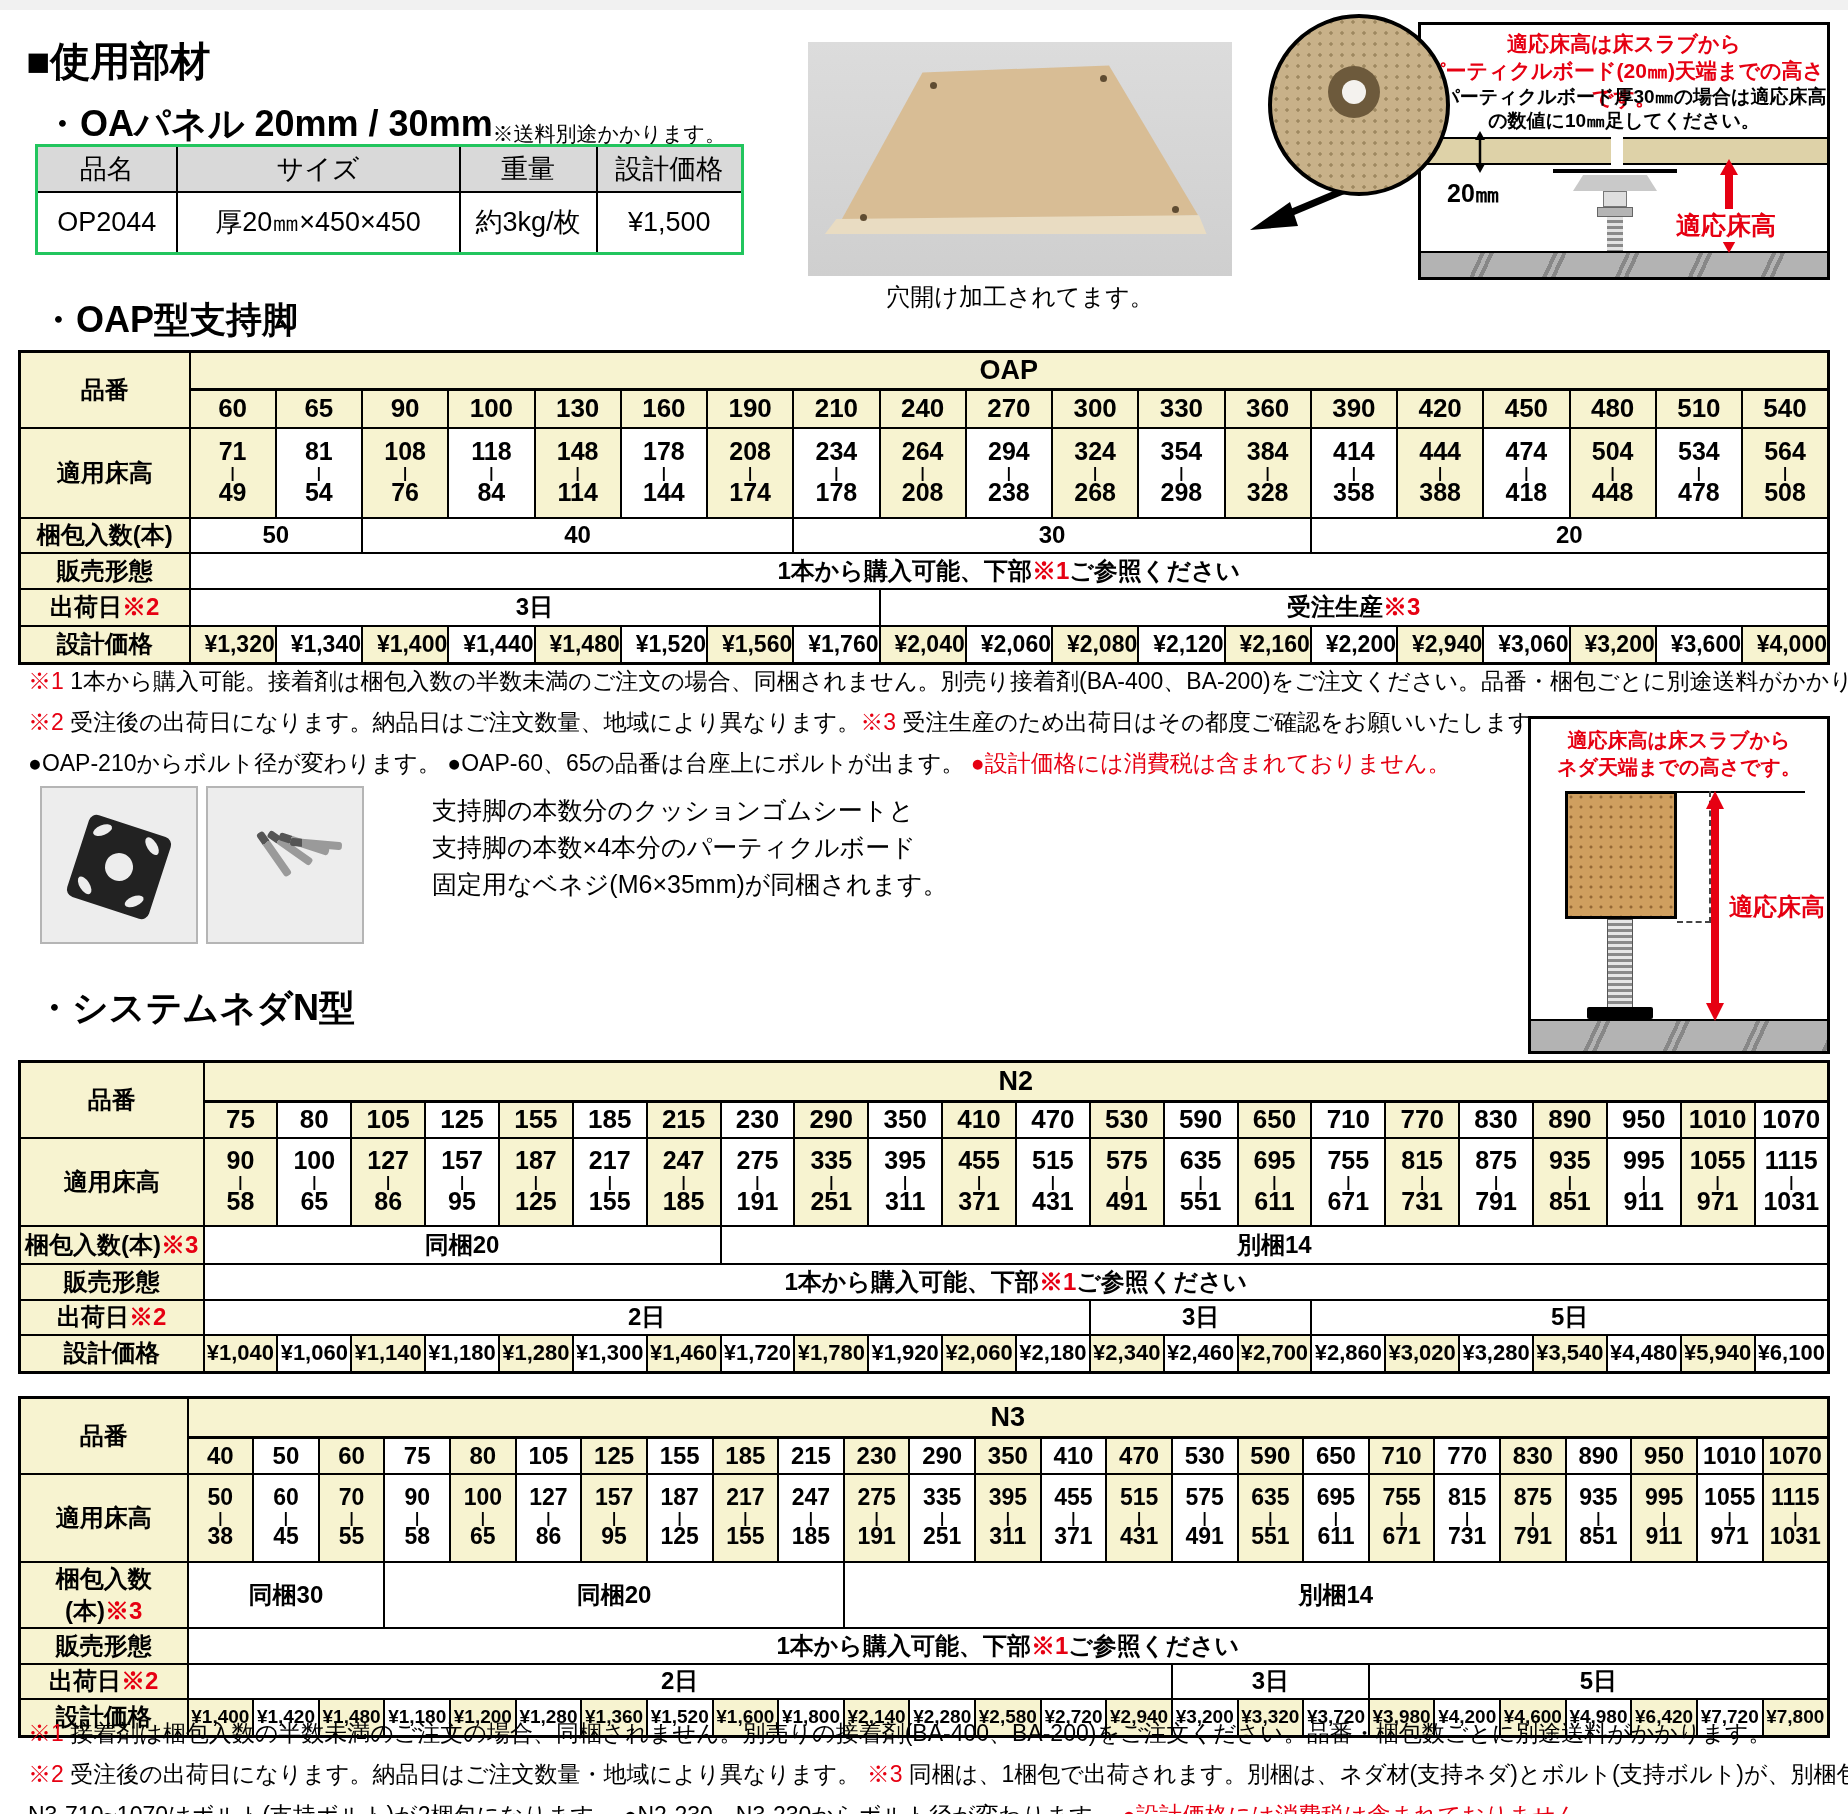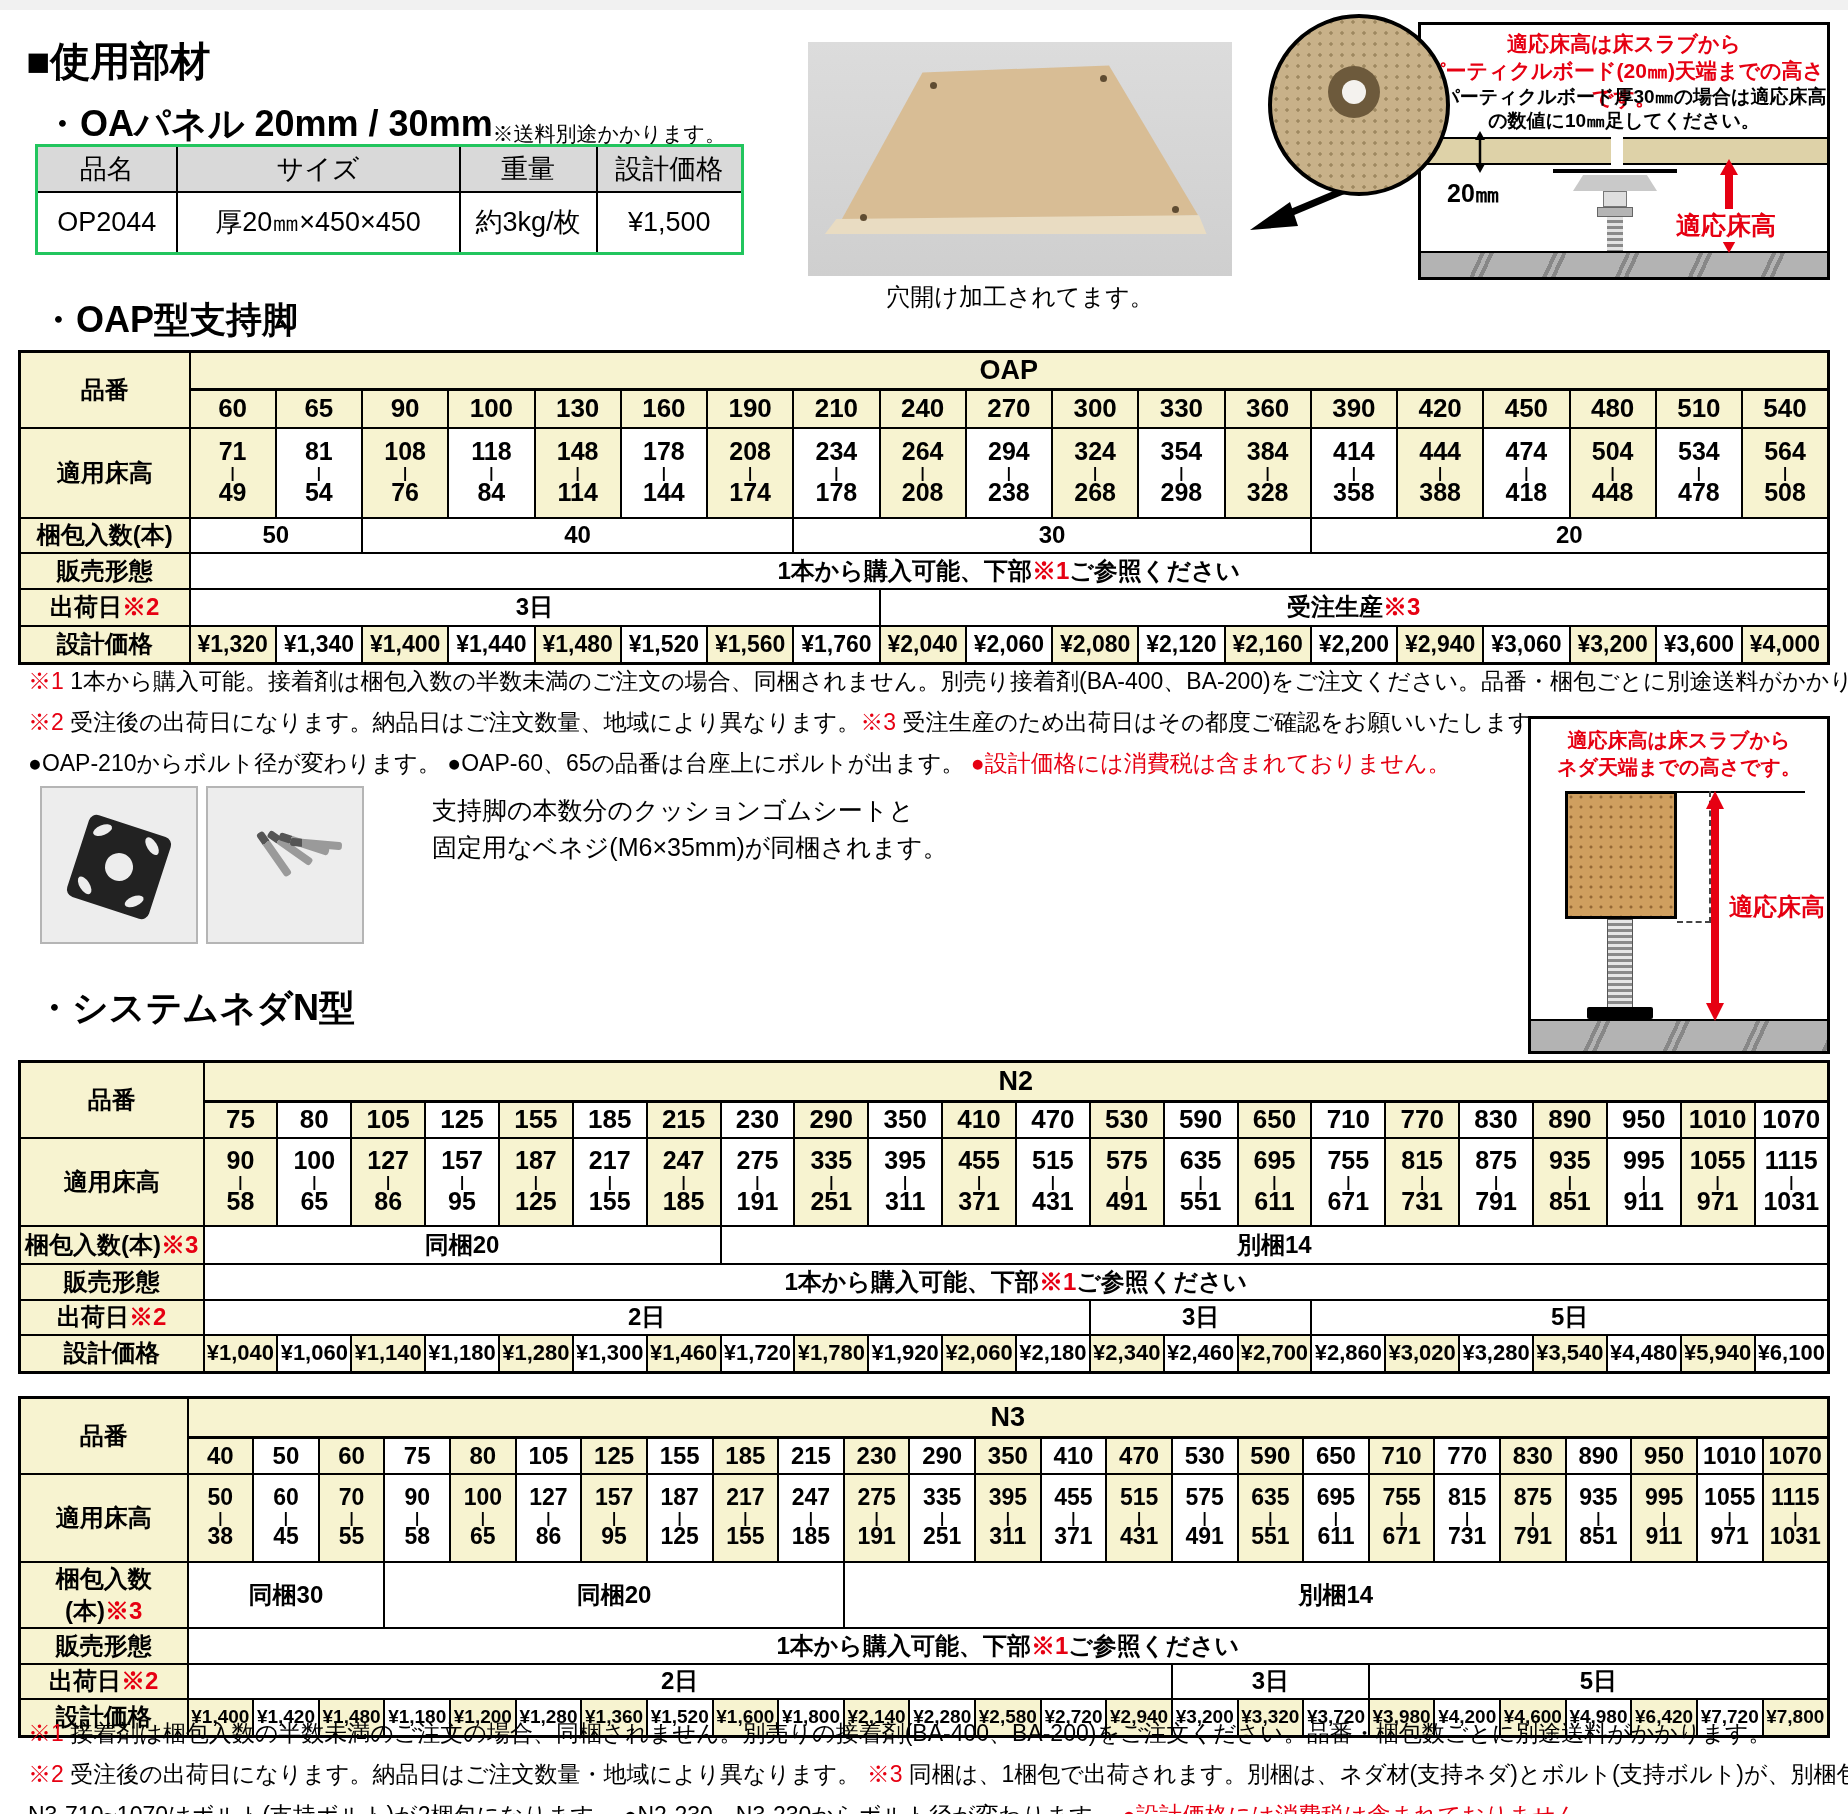--- a/index.html
+++ b/index.html
@@ -53,21 +53,21 @@
   .spec td { border:2px solid #000; text-align:center; font-weight:bold; padding:0; overflow:hidden; color:#000; }
   .spec .c { background:#f7f3d0; }
   .spec .w { background:#fff; }
   .spec .lbl { background:#f7f3d0; font-size:24px; }
   .spec .grp { background:#f7f3d0; font-size:27px; border-bottom:3px solid #000; }
   .spec .num { font-size:26px; }
   .spec .rng { line-height:1.02; font-size:25px; }
   .spec .rng .bar { font-size:15px; line-height:1.05; }
   .spec .mrg { font-size:24px; background:#fff; }
   .spec .prc { font-size:22px; }
-  .t-oap .prc { font-size:23px; }
+  .t-oap .prc { font-size:23px;text-align:right; }
   .t-n3 .num { font-size:24px; }
   .t-n3 .rng { font-size:23px; }
   .t-n3 .prc { font-size:19px; }
 
   #oap-table-mount { position:absolute; left:18px; top:350px; }
   #oap-notes { position:absolute; left:28px; top:666px; font-size:23px; }
   .note-line { margin-bottom:10px; white-space:nowrap; }
 
   .imgbox { position:absolute; top:786px; width:158px; height:158px; background:#ededed; border:2px solid #b5b5b5; overflow:hidden; }
   .rubber-sheet { position:absolute; left:34px; top:36px; width:86px; height:86px; background:#222; border-radius:8px; transform:rotate(18deg); }
@@ -388,20 +388,21 @@
     </div>
   </div>
   <div class="imgbox" style="left:206px">
     <div class="screw" style="left:40px;top:62px;transform:rotate(55deg)"></div>
     <div class="screw" style="left:56px;top:56px;transform:rotate(35deg)"></div>
     <div class="screw" style="left:70px;top:52px;transform:rotate(18deg)"></div>
     <div class="screw" style="left:82px;top:52px;transform:rotate(5deg)"></div>
   </div>
   <div id="included-text">
     <div>支持脚の本数分のクッションゴムシートと</div>
+    <div>支持脚の本数×4本分のパーティクルボード</div>
     <div>固定用なベネジ(M6×35mm)が同梱されます。</div>
   </div>
 
   <div class="diag2">
     <div class="d2-red">
       <div>適応床高は床スラブから</div>
       <div>ネダ天端までの高さです。</div>
     </div>
     <div class="d2-topline"></div>
     <div class="d2-block"></div>

